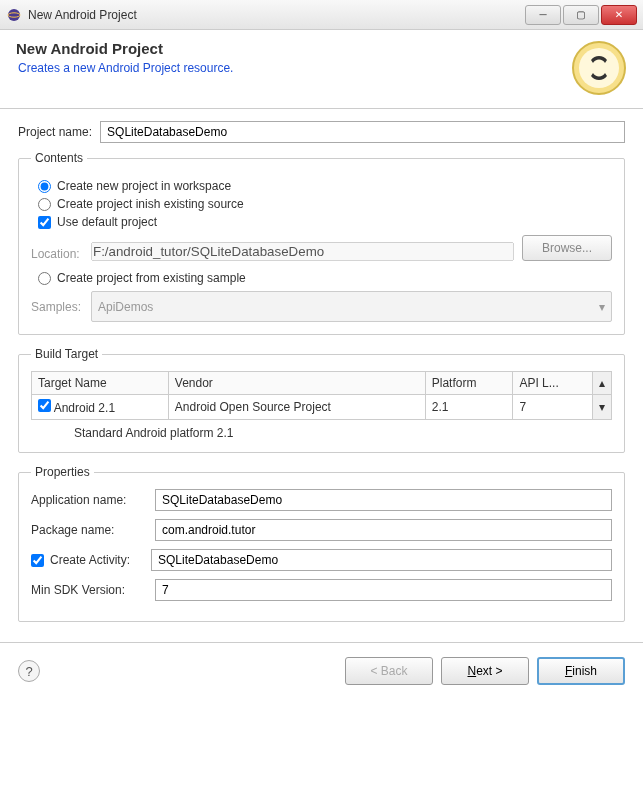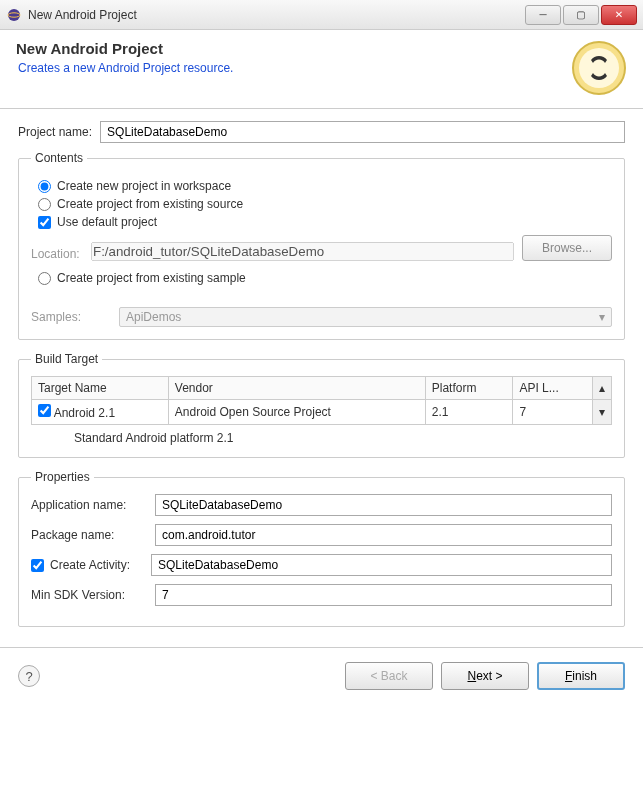--- a/index.html
+++ b/index.html
@@ -31,23 +31,23 @@
 fieldset legend { font-size: 12px; padding: 0 4px; color: #333; }
 
 .opt { display: flex; align-items: center; margin: 4px 0; font-size: 12px; padding-left: 7px; }
 .opt input { margin-right: 6px; }
 
 .loc-row { display: flex; align-items: flex-end; margin: 6px 0 10px; }
 .loc-row label { width: 60px; color: #999; }
 .loc-row input[type=text] { flex: 1; margin-right: 8px; }
 .browse-btn { width: 90px; height: 26px; border: 1px solid #aaa; background: linear-gradient(to bottom, #fdfdfd, #e8e8e8); border-radius: 3px; font-size: 12px; color: #888; cursor: default; }
 
-.samples-row { display: flex; align-items: center; margin-top: 22px; gap: 28px; }
+.samples-row { display: flex; align-items: center; margin-top: 6px; }
 .samples-row label { width: 60px; color: #999; }
-.samples-row .disabled-select { flex: 1; height: 20px; border: 1px solid #ccc; background: #f3f3f3; color: #999; padding: 3px 6px; border-radius: 2px; display: flex; align-items: center; justify-content: space-between; }
+.samples-row .disabled-select { flex: 1; height: 31px; border: 1px solid #ccc; background: #f3f3f3; color: #999; padding: 3px 6px; border-radius: 2px; display: flex; align-items: center; justify-content: space-between; }
 
 .build-table { width: 100%; border: 1px solid #aaa; border-collapse: collapse; font-size: 12px; }
 .build-table th, .build-table td { border: 1px solid #ccc; padding: 4px 6px; text-align: left; font-weight: normal; }
 .build-table th { background: #fafafa; }
 .build-table .scroll-col { width: 16px; background: #f0f0f0; }
 .build-note { margin-top: 6px; font-size: 12px; margin-left: 43px; }
 
 .props .row label { width: 116px; }
 .props .row > .chk-wrap { width: 120px; display: flex; align-items: center; }
 .props .row > .chk-wrap input { margin-right: 6px; }
@@ -100,21 +100,21 @@
   </div>
 
   <fieldset>
     <legend>Contents</legend>
     <div class="opt">
       <input type="radio" name="src" checked="" style="">
       <span>Create new project in workspace</span>
     </div>
     <div class="opt">
       <input type="radio" name="src" style="">
-      <span>Create project from existing source</span>
+      <span>Create project inish existing source</span>
     </div>
     <div class="opt">
       <input type="checkbox" checked="" style="">
       <span>Use default project</span>
     </div>
     <div class="loc-row">
       <label>Location:</label>
       <input type="text" disabled="" value="F:/android_tutor/SQLiteDatabaseDemo" style="">
       <button class="browse-btn" disabled="">Browse...</button>
     </div>

